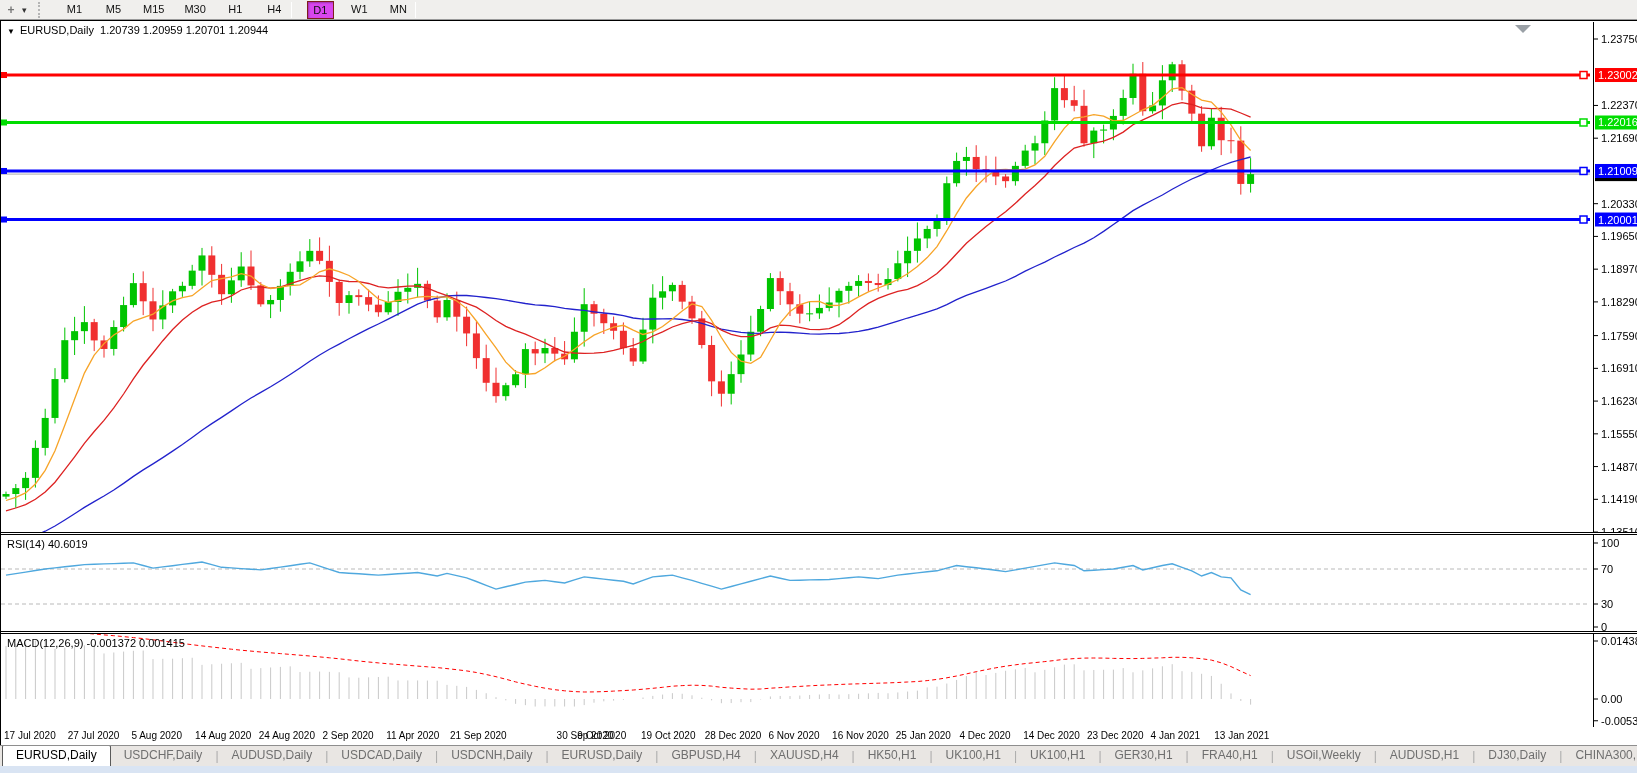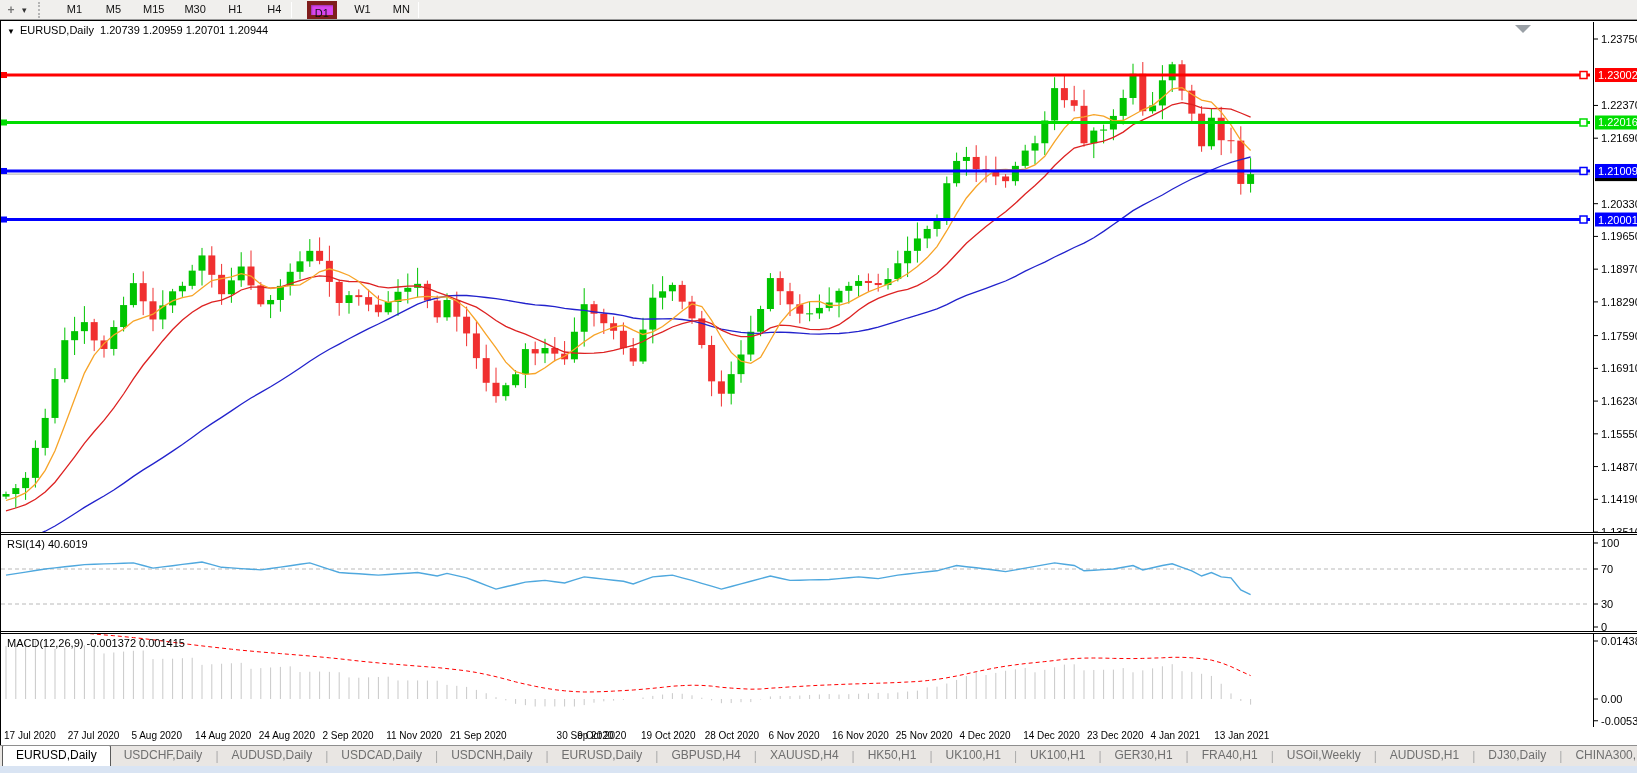--- a/index.html
+++ b/index.html
@@ -5,21 +5,21 @@
   html,body{margin:0;padding:0;background:#fff;width:1637px;height:773px;overflow:hidden;
     font-family:"Liberation Sans",sans-serif;-webkit-font-smoothing:none;}
   *{box-sizing:border-box;}
   
   .toolbar{position:absolute;left:0;top:0;width:1637px;height:20px;background:#f0efed;
     border-bottom:1px solid #9a9a9a;display:flex;align-items:center;font-size:11px;color:#111;}
   .tool-icon{width:22px;text-align:center;color:#777;font-weight:bold;font-size:12px;}
   .dd-icon{width:14px;color:#333;font-size:9px;}
   .grip{width:7px;height:16px;border-left:2px dotted #b5b5b5;margin:0 4px 0 2px;}
   .tf-btn{min-width:27px;height:18px;line-height:17px;text-align:center;padding:0 4px;cursor:default;margin-left:12px;}
-  .tf-btn.active{border:4px solid #7f1d1d;background:#d946ef;box-shadow:inset 1px 1px 2px rgba(0,0,0,.28);}
+  .tf-btn.active{border:1px solid #7f1d1d;background:#d946ef;box-shadow:inset 1px 1px 2px rgba(0,0,0,.28);}
   .tb-sep{width:1px;height:16px;background:#c6c6c6;border-right:1px solid #fff;margin:0 3px;}
   
   .chart-window{position:absolute;left:0;top:20px;width:1637px;height:725px;background:#fff;
     border-top:1px solid #000;border-left:1px solid #000;}
   .panel-sep{position:absolute;left:0;width:1636px;height:1px;background:#000;}
   .overlay-label{position:absolute;font-size:11px;color:#000;white-space:pre;}
   .chart-title{left:6px;top:3px;}
   .chart-title .tri{font-size:8px;margin-right:5px;}
   .date-axis{position:absolute;left:0;top:706px;width:1636px;height:19px;background:#fff;}
   .date-axis span{position:absolute;top:3px;font-size:10px;color:#000;white-space:nowrap;}
@@ -538,29 +538,29 @@
       </g>
     </svg>
   <div class="panel-sep" style="top:706px;"></div>
   <div class="date-axis" id="date-axis">
       <span style="left: 3px;">17 Jul 2020</span>
       <span style="left: 66.7px;">27 Jul 2020</span>
       <span style="left: 130.4px;">5 Aug 2020</span>
       <span style="left: 194.1px;">14 Aug 2020</span>
       <span style="left: 257.8px;">24 Aug 2020</span>
       <span style="left: 321.5px;">2 Sep 2020</span>
-      <span style="left: 385.2px;">11 Nov 2020</span>
+      <span style="left: 385.2px;">11 Apr 2020</span>
       <span style="left: 448.9px;">21 Sep 2020</span>
       <span style="left: 512.6px; margin-left: 43px;">30 Sep 2020</span>
       <span style="left: 576.3px;">9 Oct 2020</span>
       <span style="left: 640px; text-align: center;">19 Oct 2020</span>
-      <span style="left: 703.7px;">28 Oct 2020</span>
+      <span style="left: 703.7px;">28 Dec 2020</span>
       <span style="left: 767.4px;">6 Nov 2020</span>
       <span style="left: 831.1px;">16 Nov 2020</span>
-      <span style="left: 894.8px;">25 Nov 2020</span>
+      <span style="left: 894.8px;">25 Jan 2020</span>
       <span style="left: 958.5px;">4 Dec 2020</span>
       <span style="left: 1022.2px;">14 Dec 2020</span>
       <span style="left: 1085.9px;">23 Dec 2020</span>
       <span style="left: 1149.6px;">4 Jan 2021</span>
       <span style="left: 1213.3px;">13 Jan 2021</span>
     </div>
 
   <div class="overlay-label chart-title"><span class="tri">▼</span><span>EURUSD,Daily</span><span>&nbsp;&nbsp;</span><span>1.20739 1.20959 1.20701 1.20944</span></div>
   <div class="overlay-label" style="left:6px;top:517px;">RSI(14) 40.6019</div>
   <div class="overlay-label" style="left:6px;top:616px;">MACD(12,26,9) -0.001372 0.001415</div>

